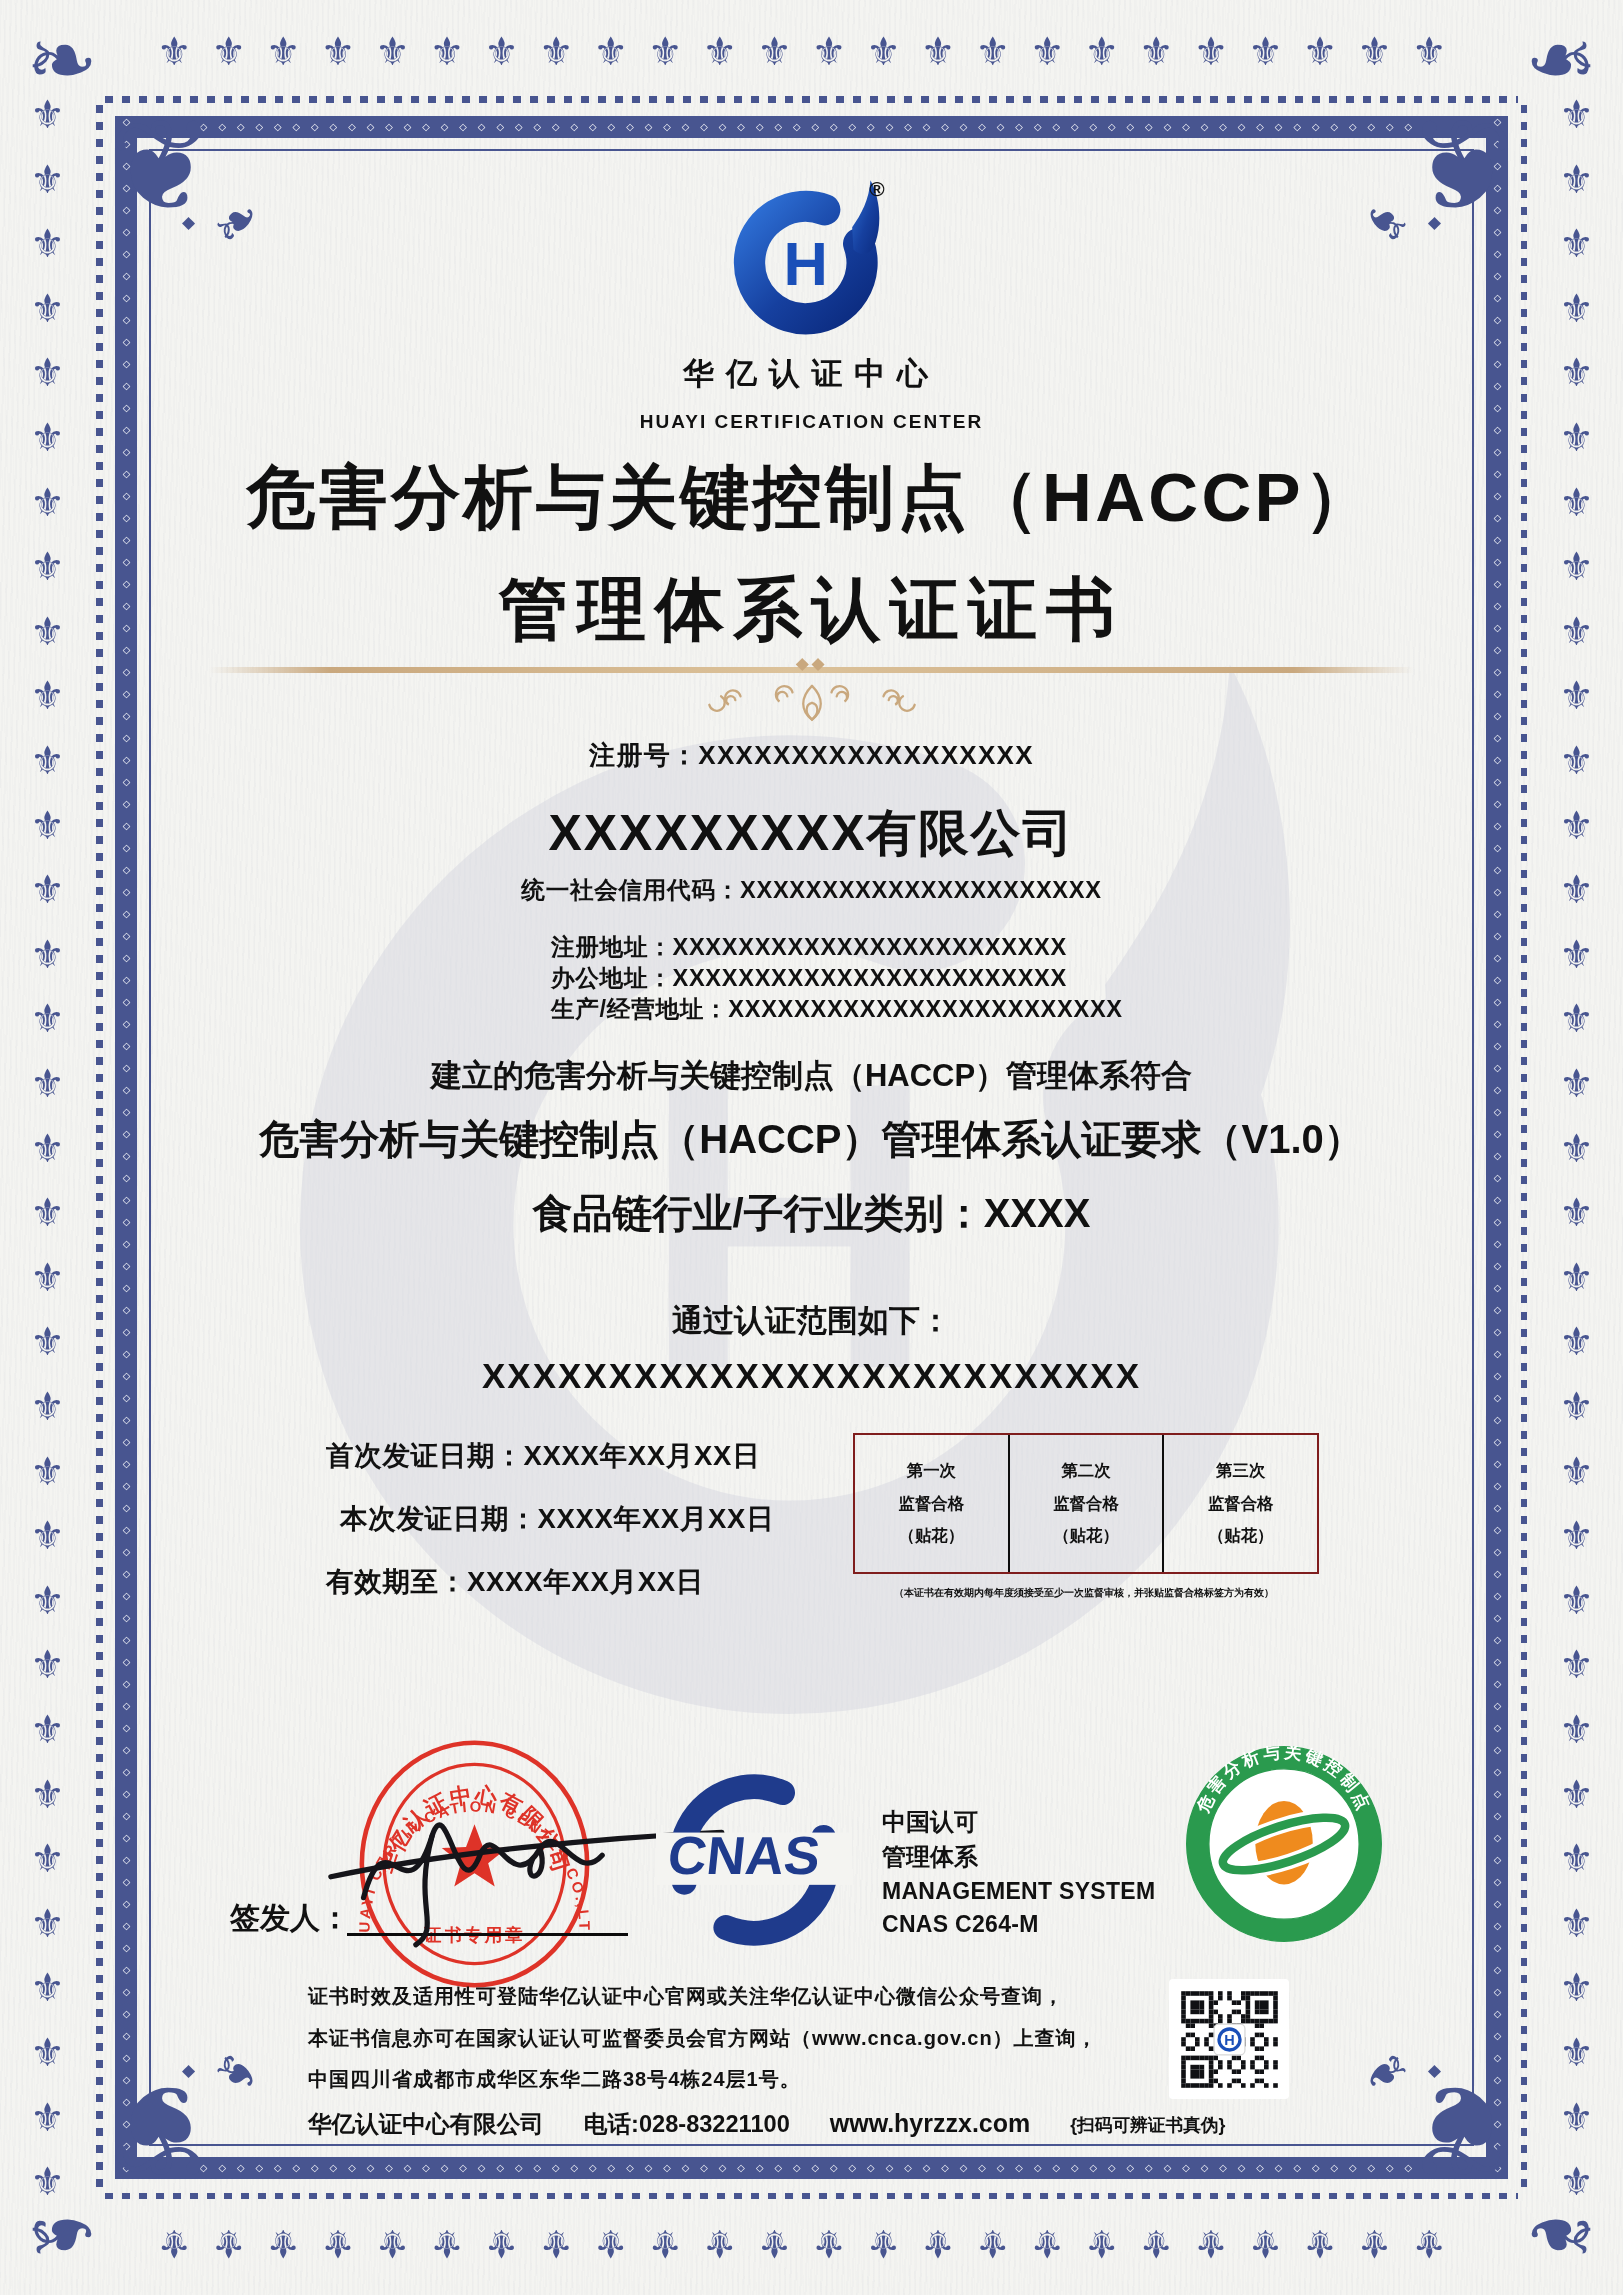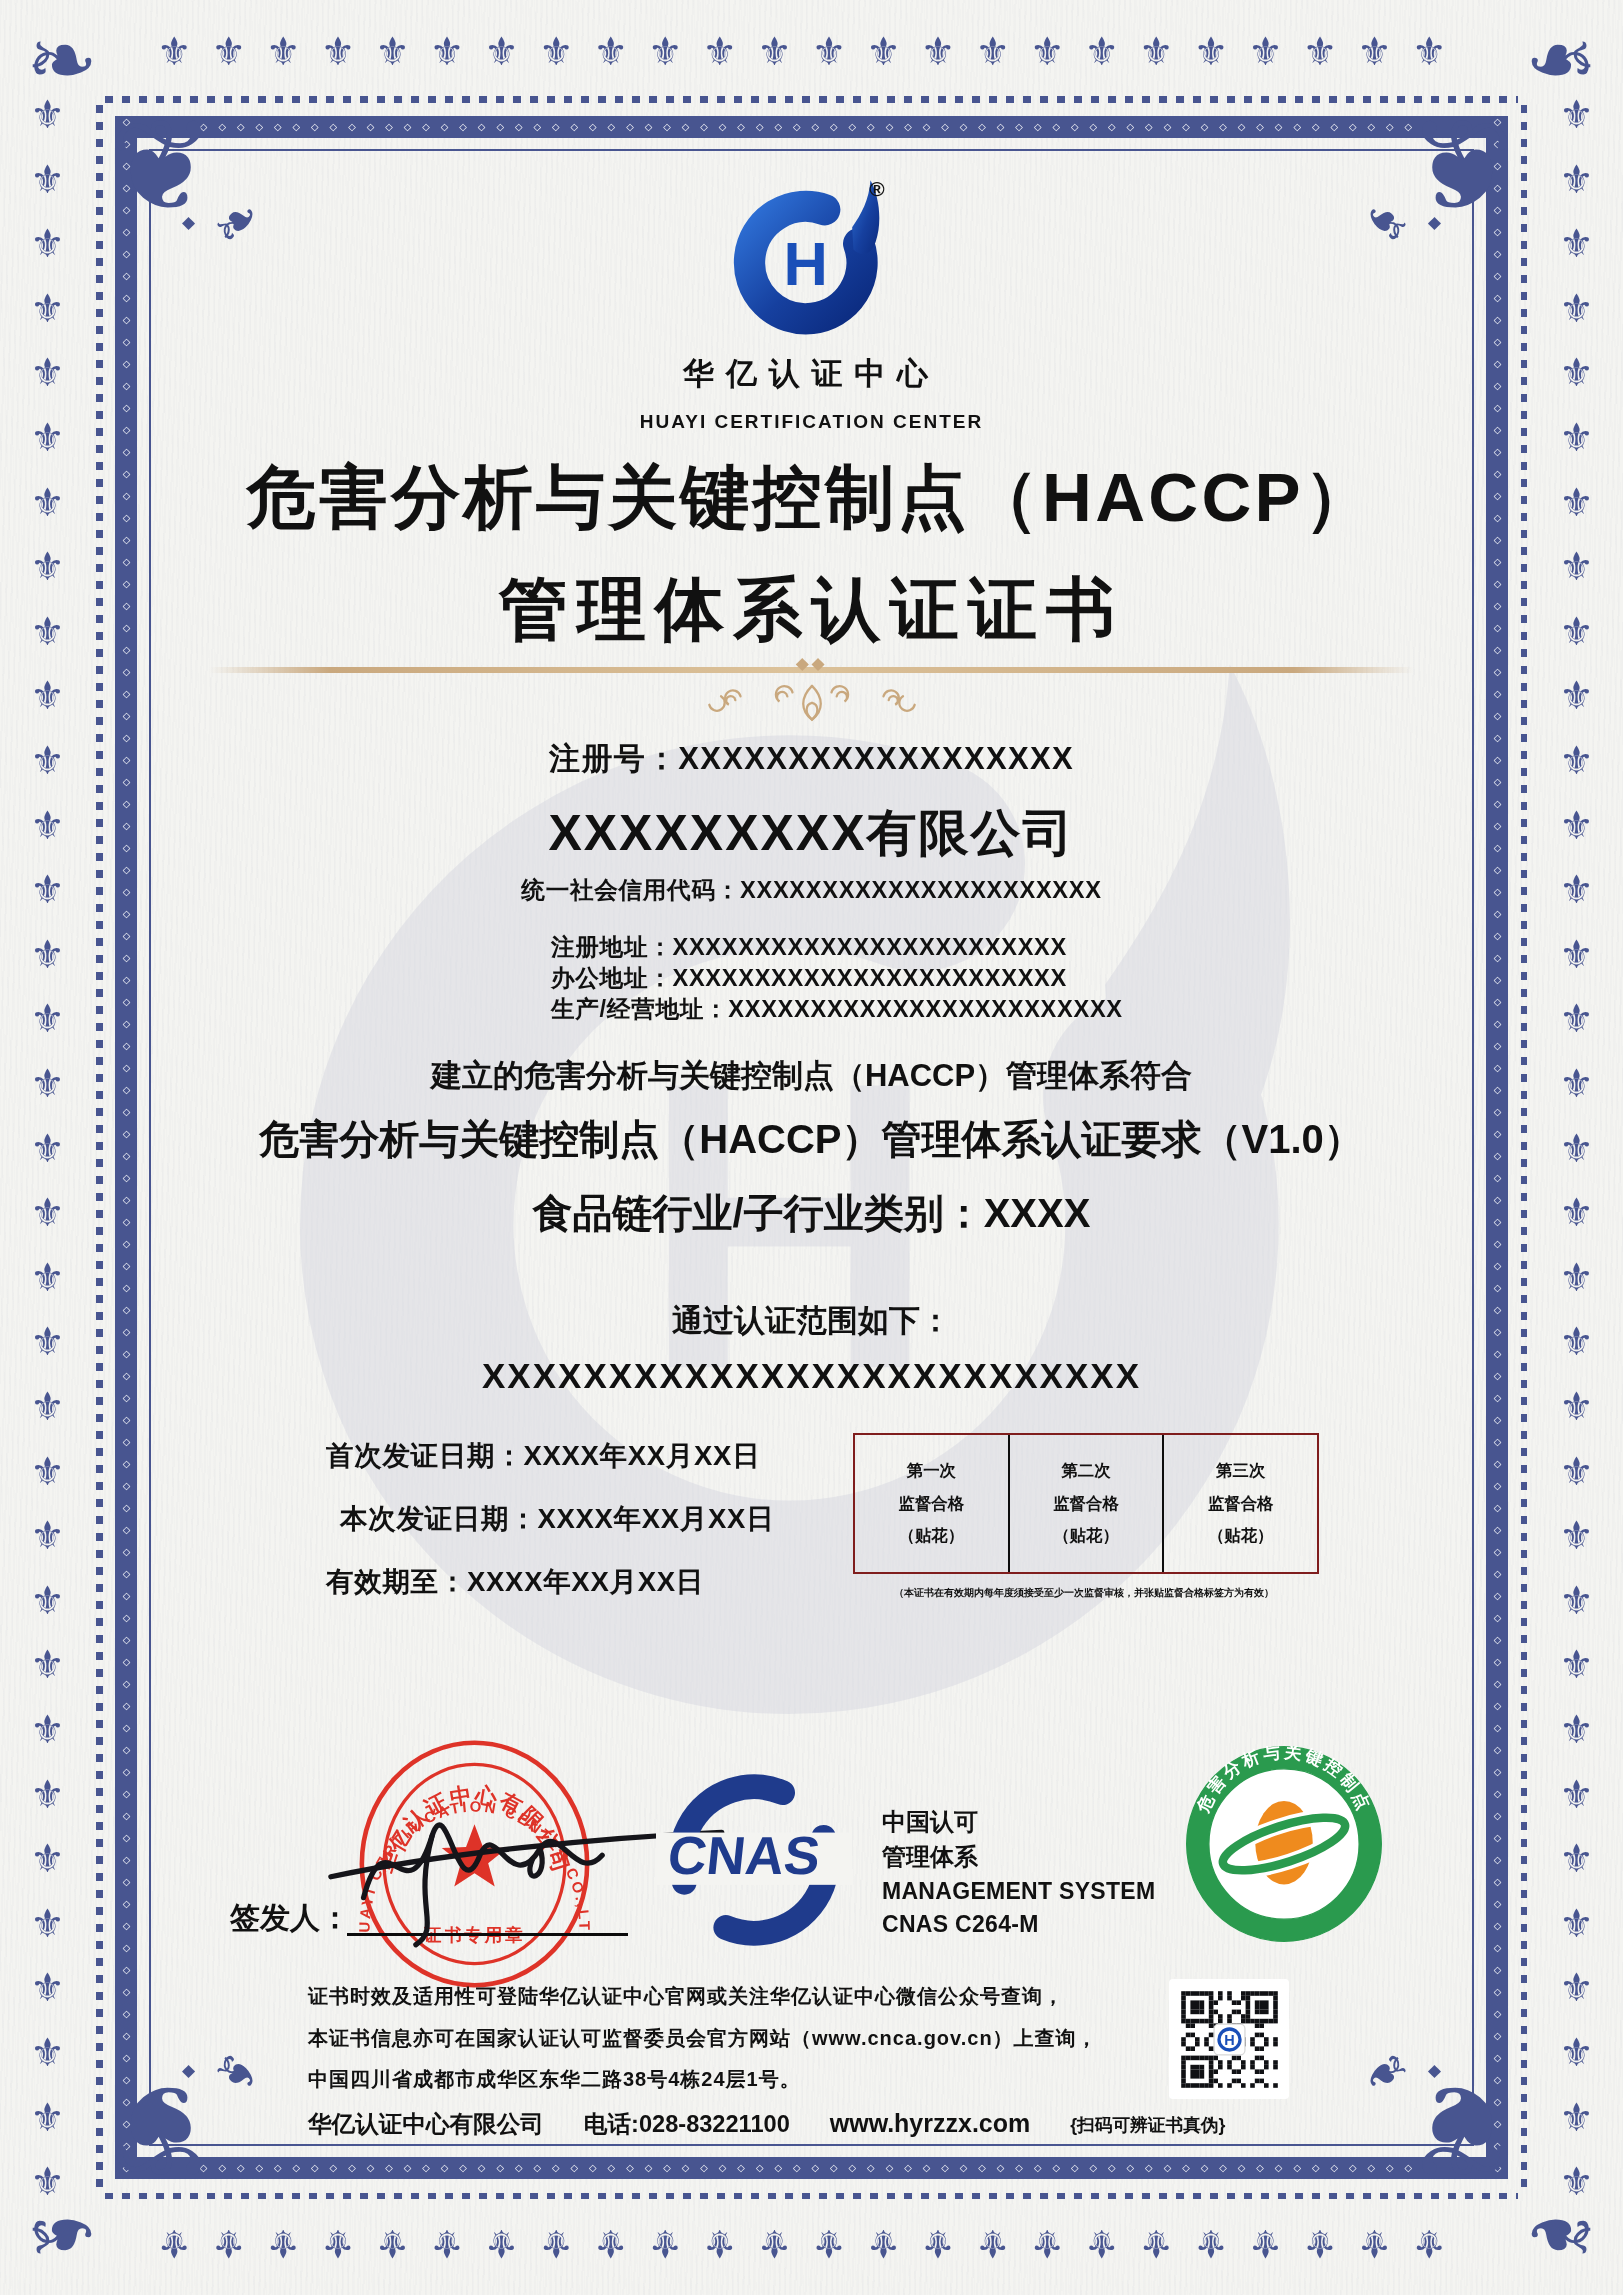--- a/index.html
+++ b/index.html
@@ -71,21 +71,21 @@
     font-size:69px;font-weight:800;letter-spacing:3.3px;white-space:nowrap;}
   .title2{position:absolute;left:50%;top:564px;transform:translateX(-50%);
     font-size:69px;font-weight:800;letter-spacing:9.2px;white-space:nowrap;}
   .gold-line{position:absolute;left:209px;top:667px;width:1205px;height:5.9px;
     background:linear-gradient(90deg,rgba(201,168,126,0),#c9a87e 10%,#dcc29a 48%,#c9a87e 90%,rgba(201,168,126,0));}
   .gold-knot{position:absolute;left:50%;top:653px;transform:translateX(-50%);
     color:#c9a87e;font-size:17px;letter-spacing:2.6px;}
   .gold-flourish{position:absolute;left:50%;top:682px;transform:translateX(-50%);}
   
   .regline{position:absolute;left:50%;top:738px;transform:translateX(-50%);
-    font-size:31px;font-weight:700;white-space:nowrap;letter-spacing:1.3px;}
+    font-size:26px;font-weight:700;white-space:nowrap;letter-spacing:1.3px;}
   .company{position:absolute;left:50%;top:800px;transform:translateX(-50%);
     font-size:50px;font-weight:800;white-space:nowrap;letter-spacing:2px;}
   .credit{position:absolute;left:50%;top:874px;transform:translateX(-50%);
     font-size:23.6px;font-weight:700;white-space:nowrap;letter-spacing:0.7px;}
   .addr{position:absolute;left:551px;font-size:23.6px;font-weight:700;white-space:nowrap;letter-spacing:0.7px;}
   .addr.a1{top:931px;} .addr.a2{top:962px;} .addr.a3{top:993px;}
   .st-intro{position:absolute;left:50%;top:1055px;transform:translateX(-50%);
     font-size:31px;font-weight:700;white-space:nowrap;}
   .st-req{position:absolute;left:50%;top:1112px;transform:translateX(-50%);
     font-size:40px;font-weight:800;white-space:nowrap;}

